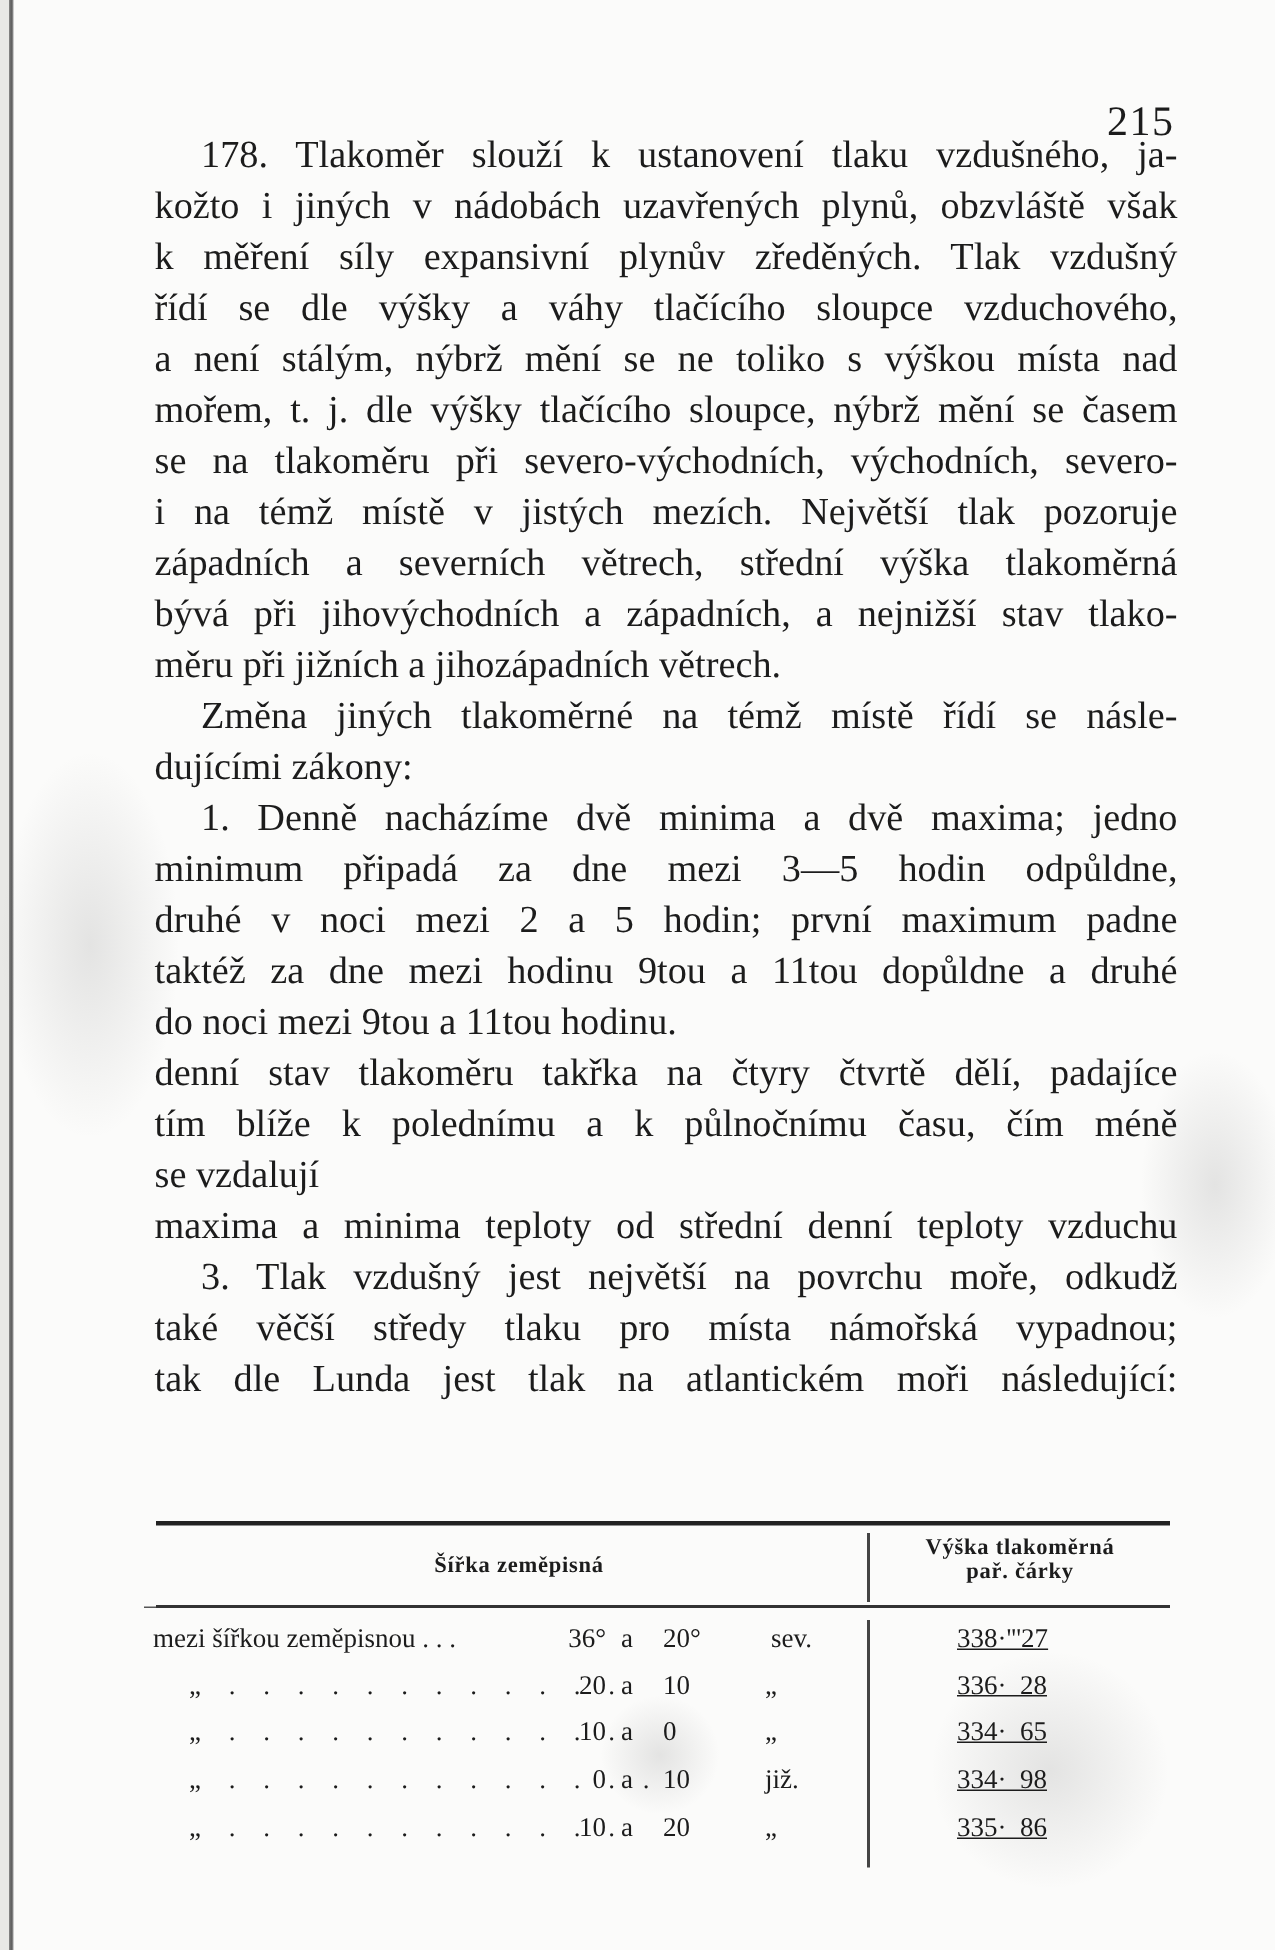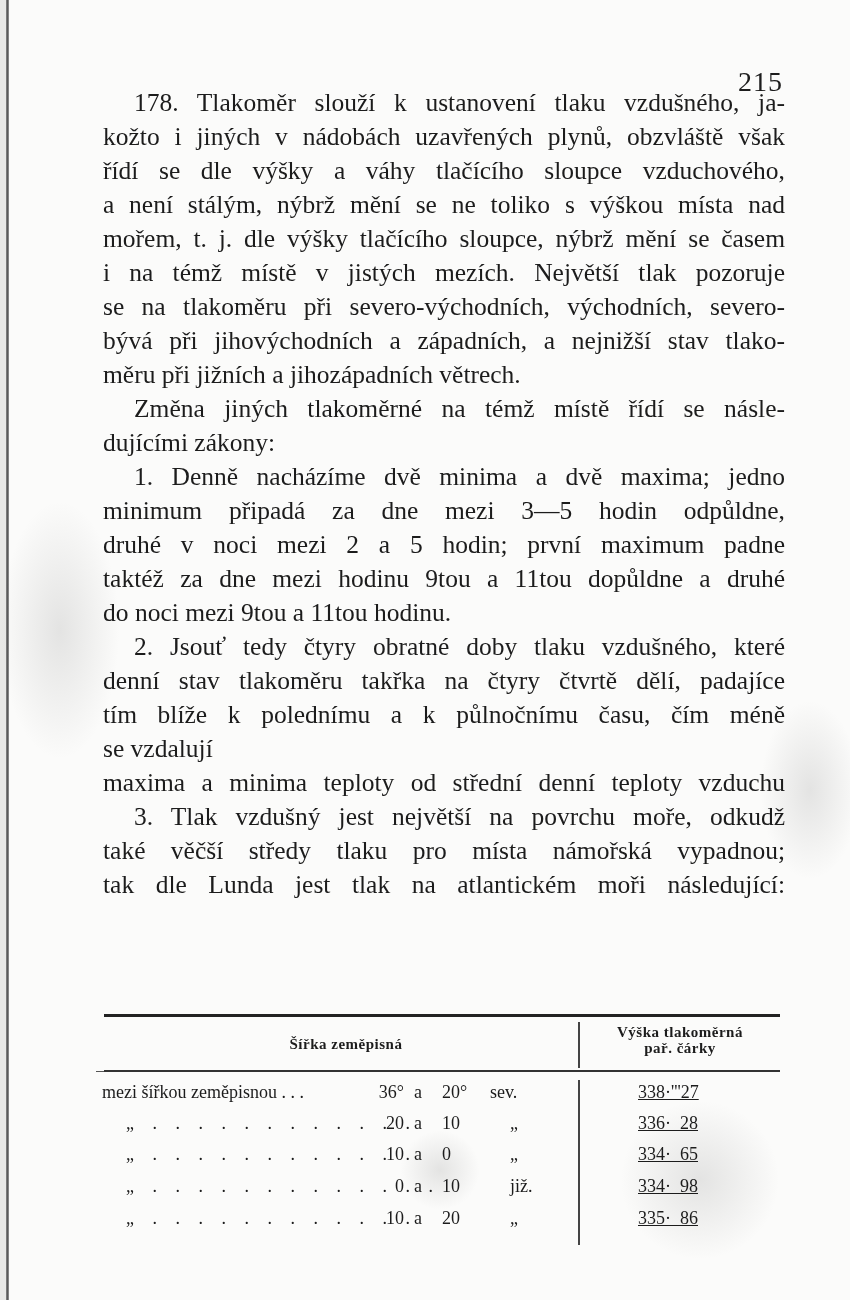--- a/index.html
+++ b/index.html
@@ -181,35 +181,36 @@
 <div class="smudge" style="left:0px;top:500px;width:120px;height:260px;"></div>
 <div class="smudge" style="left:760px;top:700px;width:100px;height:180px;"></div>
 <div class="smudge" style="left:620px;top:1100px;width:160px;height:160px;"></div>
 <div class="smudge" style="left:400px;top:1130px;width:80px;height:80px;"></div>
 
 <div class="page-number">215</div>
 
 <div class="text-block" id="text-block">
     <span class="line indent">178. Tlakoměr slouží k ustanovení tlaku vzdušného, ja-</span>
     <span class="line">kožto i jiných v nádobách uzavřených plynů, obzvláště však</span>
+    <span class="line">k měření síly expansivní plynův zředěných. Tlak vzdušný</span>
     <span class="line">řídí se dle výšky a váhy tlačícího sloupce vzduchového,</span>
     <span class="line">a není stálým, nýbrž mění se ne toliko s výškou místa nad</span>
     <span class="line">mořem, t. j. dle výšky tlačícího sloupce, nýbrž mění se časem</span>
+    <span class="line">se na tlakoměru při severo-východních, východních, severo-</span>
     <span class="line">i na témž místě v jistých mezích. Největší tlak pozoruje</span>
-    <span class="line">se na tlakoměru při severo-východních, východních, severo-</span>
+    <span class="line">západních a severních větrech, střední výška tlakoměrná</span>
     <span class="line">bývá při jihovýchodních a západních, a nejnižší stav tlako-</span>
     <span class="line last">měru při jižních a jihozápadních větrech.</span>
     <span class="line indent">Změna jiných tlakoměrné na témž místě řídí se násle-</span>
     <span class="line last">dujícími zákony:</span>
     <span class="line indent">1. Denně nacházíme dvě minima a dvě maxima; jedno</span>
     <span class="line">minimum připadá za dne mezi 3—5 hodin odpůldne,</span>
     <span class="line">druhé v noci mezi 2 a 5 hodin; první maximum padne</span>
     <span class="line">taktéž za dne mezi hodinu 9tou a 11tou dopůldne a druhé</span>
     <span class="line last">do noci mezi 9tou a 11tou hodinu.</span>
-    <span class="line indent">2. Jsouť tedy čtyry obratné doby tlaku vzdušného, které</span>
     <span class="line">denní stav tlakoměru takřka na čtyry čtvrtě dělí, padajíce</span>
     <span class="line">tím blíže k polednímu a k půlnočnímu času, čím méně</span>
     <span class="line last">se vzdalují</span>
     <span class="line">maxima a minima teploty od střední denní teploty vzduchu</span>
     <span class="line indent">3. Tlak vzdušný jest největší na povrchu moře, odkudž</span>
     <span class="line">také věčší středy tlaku pro místa námořská vypadnou;</span>
     <span class="line">tak dle Lunda jest tlak na atlantickém moři následující:</span>
   </div>
 
 <div class="table">
@@ -222,21 +223,21 @@
   <div class="vrule-head"></div>
   <div class="rule-mid-dash"></div>
   <div class="rule-mid"></div>
   <div class="vrule-body"></div>
   <div id="table-rows">
       <div class="row" style="top: 72px;">
         <span class="label" style="left:0">mezi šířkou zeměpisnou . . .</span>
         <span class="from" style="left:262px">36°</span>
         <span class="conj" style="left:312px">a</span>
         <span class="to" style="left:340px">20°</span>
-        <span class="dir" style="left:388px">sev.</span>
+        <span class="dir" style="left:412px">sev.</span>
         <span class="value">338·'''27</span>
       </div>
       <div class="row" style="top: 103px;">
         <span class="label dots" style="left:24px">„ . . . . . . . . . . . .</span>
         <span class="from" style="left:262px">20</span>
         <span class="conj" style="left:312px">a</span>
         <span class="to" style="left:340px">10</span>
         <span class="dir" style="left:408px">„</span>
         <span class="value">336·  28</span>
       </div>

